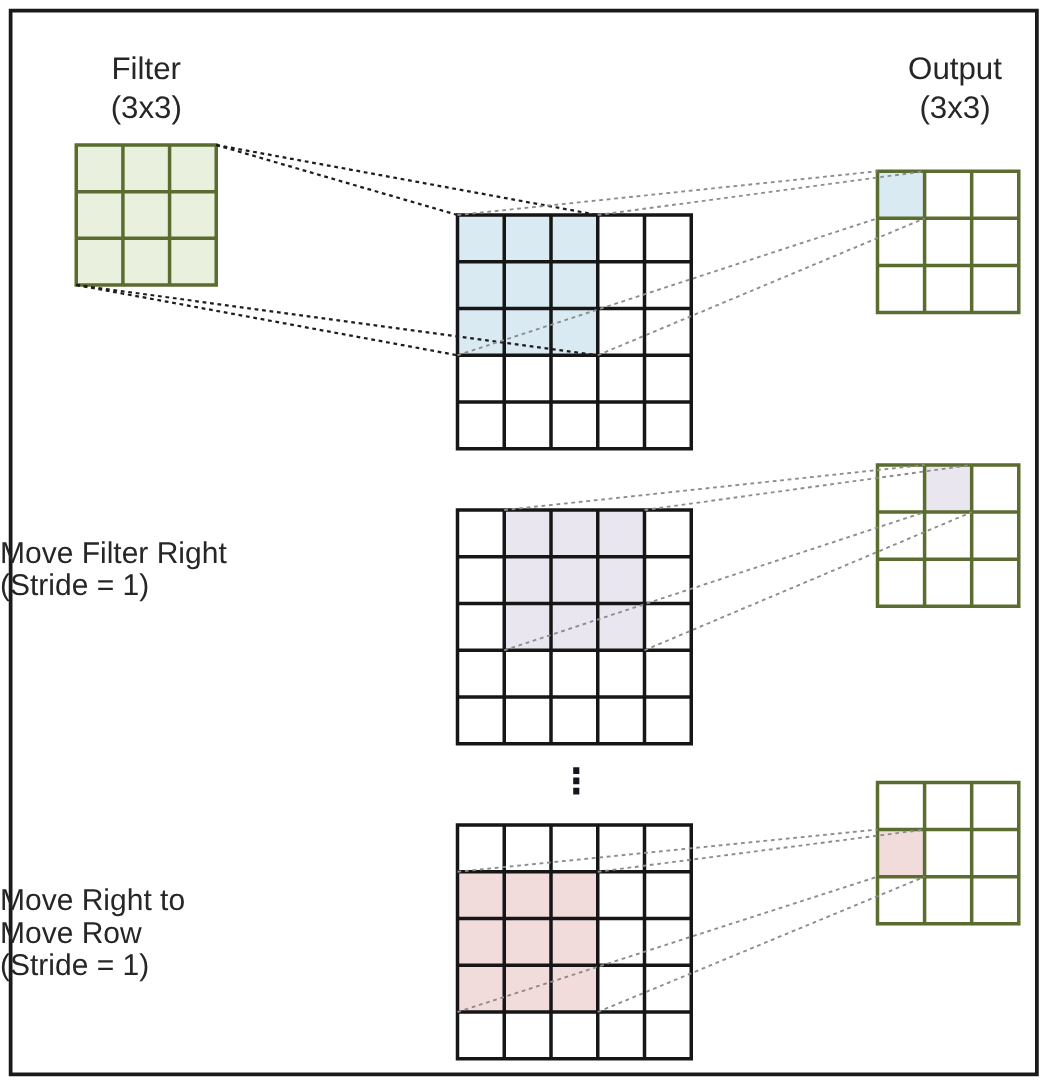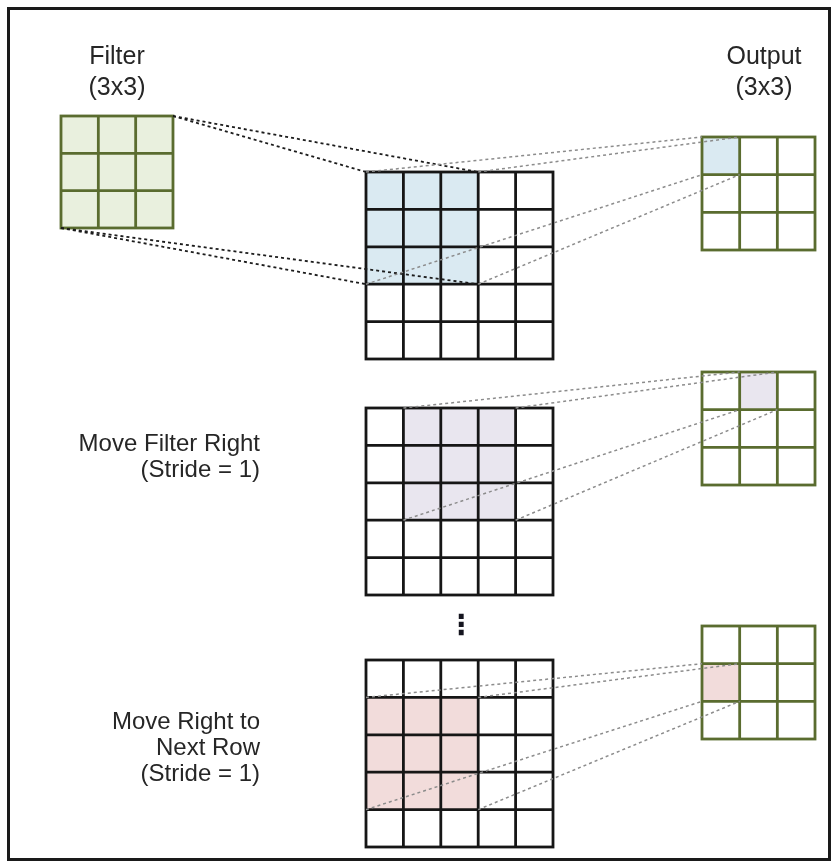--- a/index.html
+++ b/index.html
@@ -26,25 +26,24 @@
     width: 160px;
     text-align: center;
     font-size: 25px;
     line-height: 31px;
     color: #262626;
   }
   .caption {
     position: absolute;
     left: 0;
     width: 238px;
-    text-align: right;
+    text-align: left;
     font-size: 24px;
     line-height: 26px;
     color: #262626;
-    margin-left: 22px;
   }
   .ellipsis {
     position: absolute;
     left: 447px;
     top: 608px;
     width: 28px;
     text-align: center;
     font-family: "DejaVu Sans", sans-serif;
     font-size: 28px;
     font-weight: bold;
@@ -162,19 +161,19 @@
     <div>(3x3)</div>
   </div>
 
   <div class="caption" style="top:430px">
     <div>Move Filter Right</div>
     <div>(Stride = 1)</div>
   </div>
 
   <div class="caption" style="top:708px">
     <div>Move Right to</div>
-    <div>Next Row</div>
+    <div>Move Row</div>
     <div>(Stride = 1)</div>
   </div>
 
   <div class="ellipsis">⋮</div>
 
 </div>
 
 </body></html>

